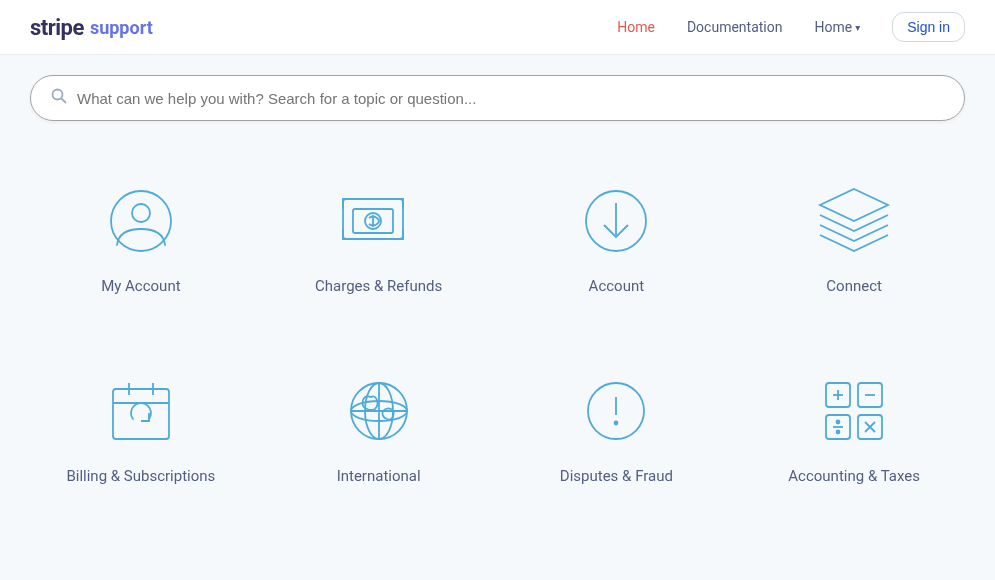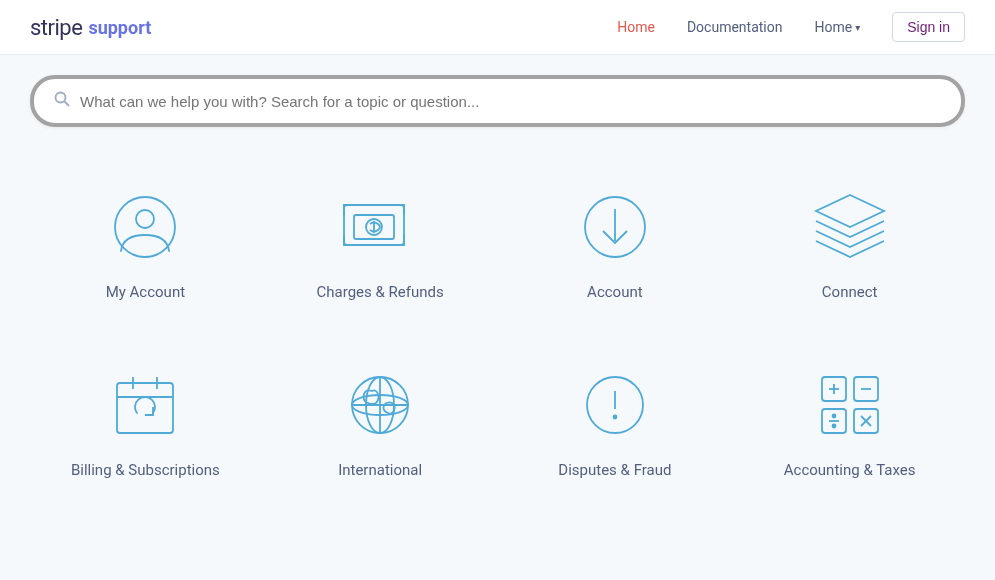--- a/index.html
+++ b/index.html
@@ -20,21 +20,21 @@
       justify-content: space-between;
       border-bottom: 1px solid #e8edf2;
     }
     .header-logo {
       display: flex;
       align-items: center;
       gap: 6px;
     }
     .logo-stripe {
       font-size: 22px;
-      font-weight: 400;
+      font-weight: 700;
       color: #32325d;
       letter-spacing: -0.5px;
     }
     .logo-support {
       font-size: 18px;
       font-weight: 700;
       color: #6772e5;
     }
     .header-nav {
       display: flex;
@@ -54,35 +54,35 @@
       display: flex;
       align-items: center;
       gap: 3px;
     }
     .chevron {
       font-size: 10px;
       color: #525f7f;
     }
     .sign-in-btn {
       border: 1px solid #cfd7df;
-      border-radius: 4px;
+      border-radius: 12px;
       padding: 6px 14px;
       font-size: 14px;
-      color: #701a75;
+      color: #1d4ed8;
       background: #fff;
       cursor: pointer;
     }
 
     
     .search-section {
       padding: 20px 30px 10px;
     }
     .search-bar {
       background: #fff;
-      border: 4px solid #a3a3a3;
+      border: 1px solid #a3a3a3;
       border-radius: 25px;
       display: flex;
       align-items: center;
       padding: 12px 20px;
       gap: 10px;
       box-shadow: 0 1px 4px rgba(0,0,0,0.06);
     }
     .search-icon-wrap {
       color: #9bacc2;
       font-size: 16px;
@@ -93,21 +93,21 @@
       font-size: 15px;
       color: #8898aa;
       background: transparent;
       width: 100%;
     }
 
     
     .categories-grid {
       display: grid;
       grid-template-columns: repeat(4, 1fr);
-      gap: 4px;
+      gap: 16px;
       padding: 20px 30px 30px;
     }
     .category-item {
       display: flex;
       flex-direction: column;
       align-items: center;
       padding: 30px 20px;
       cursor: pointer;
       text-decoration: none;
       color: inherit;

